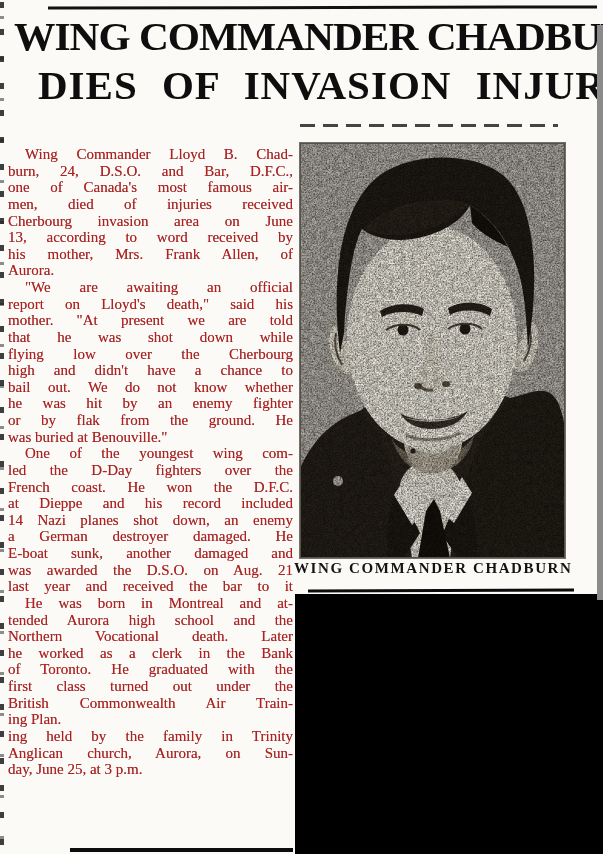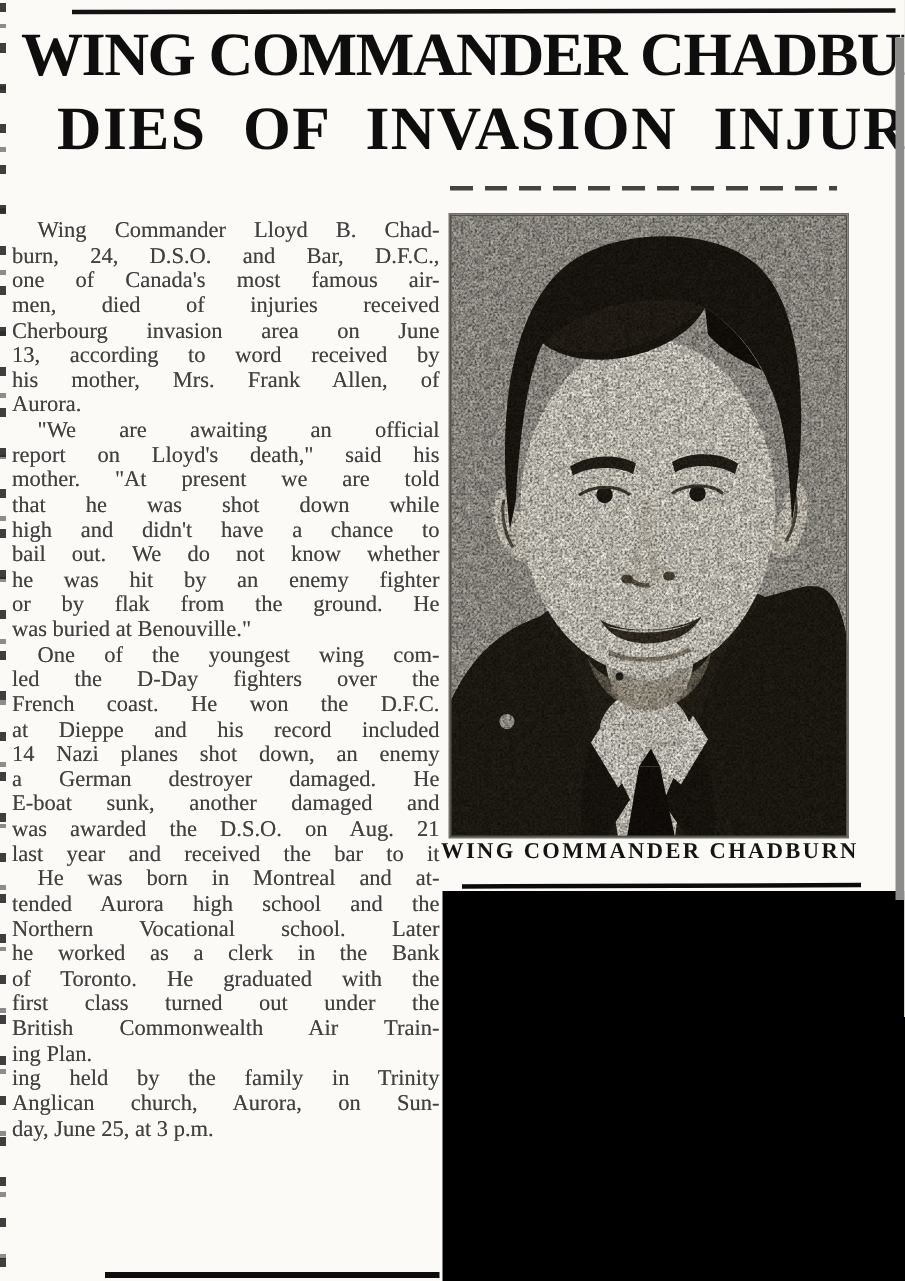--- a/index.html
+++ b/index.html
@@ -27,21 +27,21 @@
   .headline .l1{
     font-size:41px;line-height:49px;letter-spacing:-1px;
     transform:scaleX(1.01);transform-origin:left;
   }
   .headline .l2{
     font-size:41px;line-height:49px;letter-spacing:1px;word-spacing:13px;
     margin-left:24px;
   }
   .article-body{
     position:absolute;left:8px;top:146px;width:285px;
-    color:#404040;
+    color:#b91c1c;
   }
   .para{margin:0;}
   .line{
     font-size:15px;line-height:16.62px;
     text-align:justify;text-align-last:justify;
     white-space:normal;
     text-shadow:0 0 .4px rgba(46,44,40,.55);
   }
   .line.first{text-indent:17px;}
   .line.last{text-align-last:left;}
@@ -101,41 +101,42 @@
         <div class="line">Cherbourg invasion area on June</div>
         <div class="line">13, according to word received by</div>
         <div class="line">his mother, Mrs. Frank Allen, of</div>
         <div class="line last">Aurora.</div>
       </div>
       <div class="para">
         <div class="line first">"We are awaiting an official</div>
         <div class="line">report on Lloyd's death," said his</div>
         <div class="line">mother. "At present we are told</div>
         <div class="line">that he was shot down while</div>
+        <div class="line">flying low over the Cherbourg</div>
         <div class="line">high and didn't have a chance to</div>
         <div class="line">bail out. We do not know whether</div>
         <div class="line">he was hit by an enemy fighter</div>
         <div class="line">or by flak from the ground. He</div>
         <div class="line last">was buried at Benouville."</div>
       </div>
       <div class="para">
         <div class="line first">One of the youngest wing com-</div>
         <div class="line">led the D-Day fighters over the</div>
         <div class="line">French coast. He won the D.F.C.</div>
         <div class="line">at Dieppe and his record included</div>
         <div class="line">14 Nazi planes shot down, an enemy</div>
         <div class="line">a German destroyer damaged. He</div>
         <div class="line">E-boat sunk, another damaged and</div>
         <div class="line">was awarded the D.S.O. on Aug. 21</div>
         <div class="line">last year and received the bar to it</div>
       </div>
       <div class="para">
         <div class="line first">He was born in Montreal and at-</div>
         <div class="line">tended Aurora high school and the</div>
-        <div class="line">Northern Vocational school. Later</div>
+        <div class="line">Northern Vocational death. Later</div>
         <div class="line">he worked as a clerk in the Bank</div>
         <div class="line">of Toronto. He graduated with the</div>
         <div class="line">first class turned out under the</div>
         <div class="line">British Commonwealth Air Train-</div>
         <div class="line last">ing Plan.</div>
       </div>
       <div class="para">
         <div class="line">ing held by the family in Trinity</div>
         <div class="line">Anglican church, Aurora, on Sun-</div>
         <div class="line last">day, June 25, at 3 p.m.</div>

